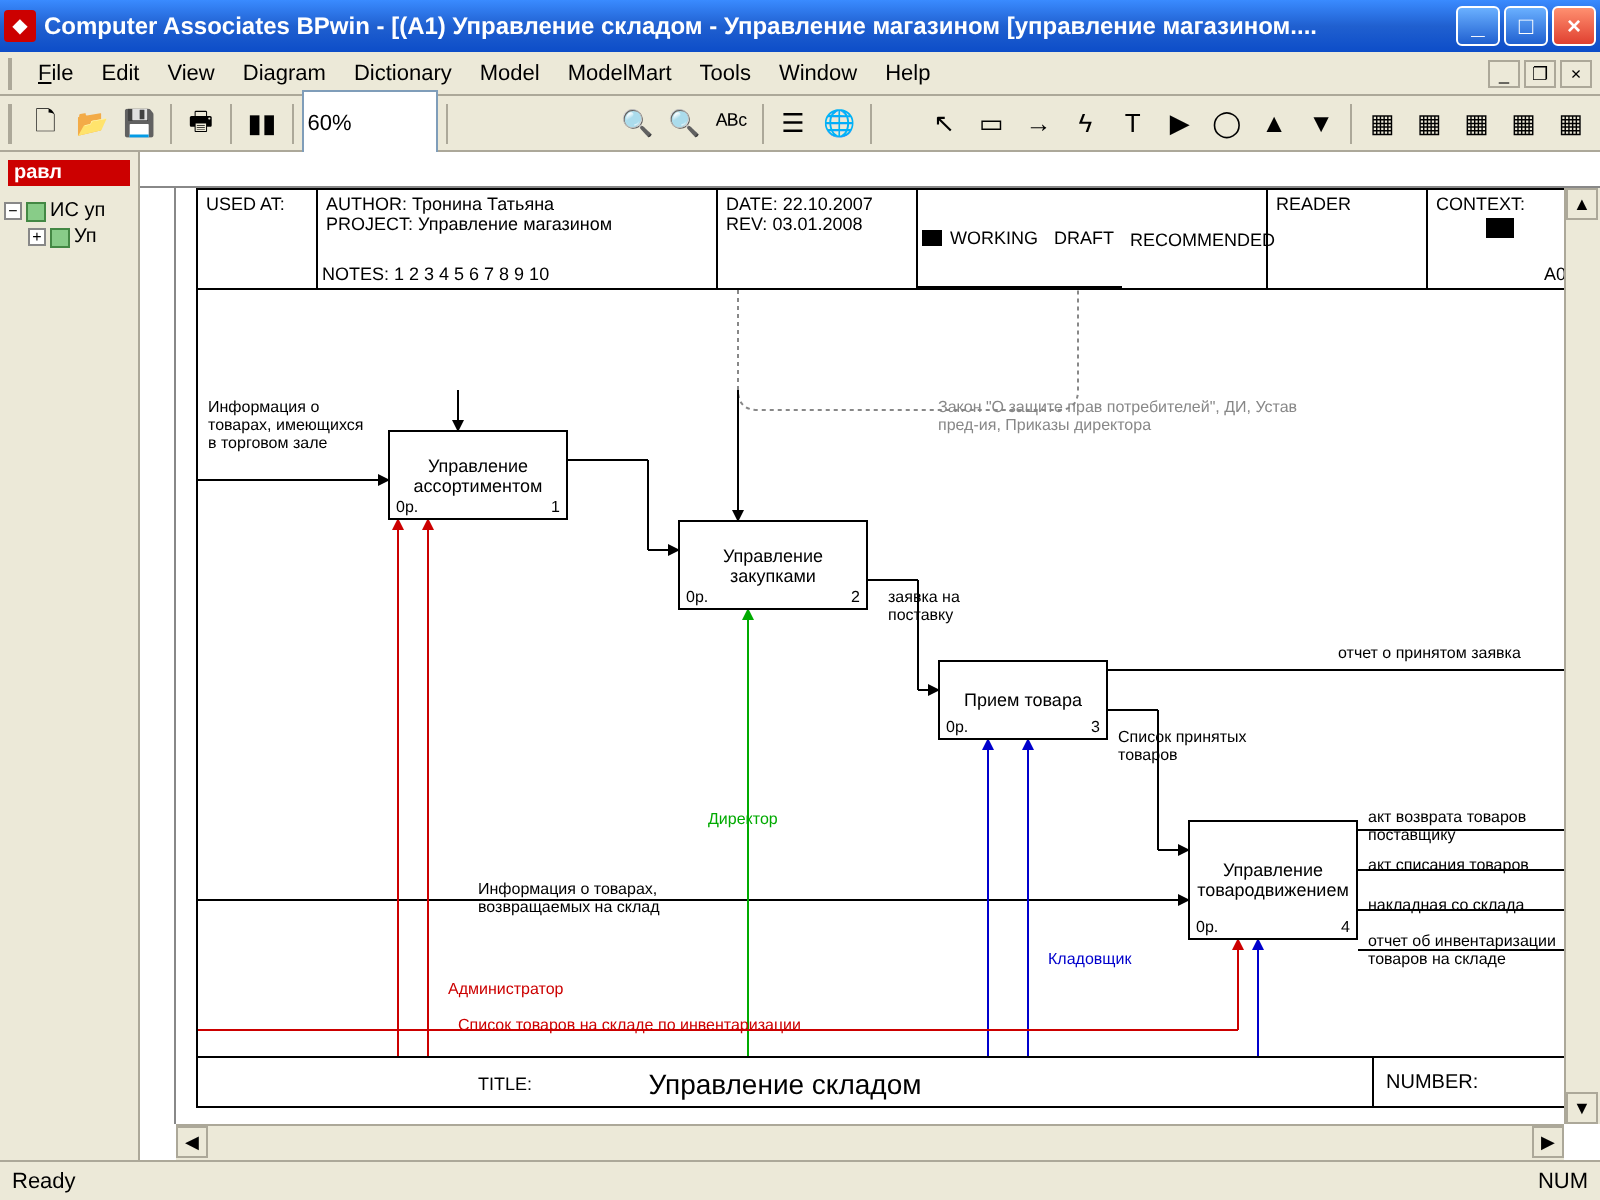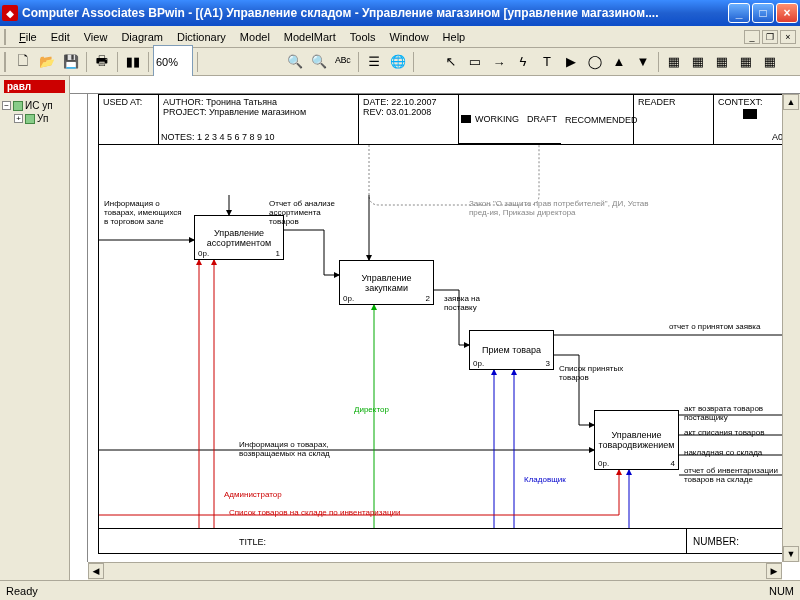--- a/index.html
+++ b/index.html
@@ -14,21 +14,21 @@
 .menubar{height:22px;background:#ece9d8;display:flex;align-items:center;padding:0 4px;border-bottom:1px solid #aca899}
 .menubar-grip{width:4px;height:16px;border-left:2px solid #aca899;margin-right:4px}
 .menu-item{padding:2px 7px;cursor:default}
 .menu-item u{text-decoration:underline}
 .mdi-btns{margin-left:auto;display:flex;gap:2px}
 .mdi-btn{width:16px;height:14px;border:1px solid #aca899;background:#ece9d8;display:flex;align-items:center;justify-content:center;font-size:9px}
 .toolbar{height:28px;background:#ece9d8;display:flex;align-items:center;padding:0 4px;border-bottom:1px solid #aca899;gap:2px}
 .toolbar-grip{width:4px;height:20px;border-left:2px solid #aca899;margin-right:2px}
 .tb-btn{width:22px;height:22px;border:1px solid transparent;display:flex;align-items:center;justify-content:center;font-size:13px;cursor:default}
 .tb-sep{width:1px;height:20px;background:#aca899;margin:0 2px}
-.zoom-sel{height:20px;width:40px;border:1px solid #7f9db9;background:#fff;font-size:11px;padding:16px 2px}
+.zoom-sel{height:20px;width:68px;border:1px solid #7f9db9;background:#fff;font-size:11px;padding:16px 2px}
 .main-area{display:flex;height:504px}
 .sidebar{width:70px;background:#ece9d8;border-right:1px solid #aca899;overflow:hidden}
 .sidebar-tab{background:#c00;color:#fff;font-size:10px;font-weight:bold;padding:1px 3px;margin:4px}
 .tree{font-size:10px;padding:2px}
 .tree-item{display:flex;align-items:center;padding:1px 0;white-space:nowrap}
 .tree-box{width:9px;height:9px;border:1px solid #888;display:inline-flex;align-items:center;justify-content:center;font-size:8px;margin-right:2px;background:#fff}
 .tree-icon{width:10px;height:10px;background:#8c8;margin-right:2px;border:1px solid #484}
 .canvas-wrap{flex:1;background:#fff;position:relative;overflow:hidden}
 .ruler-h{height:18px;background:#fff;border-bottom:1px solid #888;position:relative}
 .ruler-v{width:18px;background:#fff;border-right:1px solid #888;position:absolute;top:18px;bottom:18px;left:0}
@@ -248,39 +248,39 @@
               <span class="act-op">0р.</span>
               <span class="act-num">3</span>
             </div>
           <div class="act-box" style="left:495px;top:265px;width:85px;height:60px">
               <span>Управление товародвижением</span>
               <span class="act-op">0р.</span>
               <span class="act-num">4</span>
             </div>
 
           <div class="arrow-text" style="left:5px;top:55px;width:80px">Информация о товарах, имеющихся в торговом зале</div>
-          <div class="arrow-text" style="left:170px;top:55px;width:75px">Отчет об анализе ассортимента товаров</div>
           <div class="arrow-text" style="left:370px;top:55px;width:200px;color:#888">Закон "О защите прав потребителей", ДИ, Устав пред-ия, Приказы директора</div>
           <div class="arrow-text" style="left:345px;top:150px;width:50px">заявка на поставку</div>
           <div class="arrow-text" style="left:570px;top:178px">отчет о принятом заявка</div>
           <div class="arrow-text" style="left:460px;top:220px;width:90px">Список принятых товаров</div>
           <div class="arrow-text" style="left:585px;top:260px;width:110px">акт возврата товаров поставщику</div>
           <div class="arrow-text" style="left:585px;top:284px">акт списания товаров</div>
           <div class="arrow-text" style="left:585px;top:304px">накладная со склада</div>
           <div class="arrow-text" style="left:585px;top:322px;width:110px">отчет об инвентаризации товаров на складе</div>
           <div class="arrow-text" style="left:140px;top:296px;width:140px">Информация о товарах, возвращаемых на склад</div>
           <div class="arrow-red" style="left:130px;top:363px">Список товаров на складе по инвентаризации</div>
           <div class="arrow-red" style="left:125px;top:345px">Администратор</div>
           <div class="arrow-green" style="left:255px;top:260px">Директор</div>
           <div class="arrow-blue" style="left:425px;top:330px">Кладовщик</div>
         </div>
 
         <div class="ftr">
           <div class="ftr-cell ftr-title">
               <span style="font-size:9px;position:absolute;left:140px">TITLE:</span>
+              <span>Управление складом</span>
             </div>
           <div class="ftr-cell ftr-num" style="border-right:none">NUMBER:</div>
         </div>
       </div>
     </div>
 
     <div class="scrollbar-v">
       <div class="sb-btn" style="top:0">▲</div>
       <div class="sb-btn" style="bottom:0">▼</div>
     </div>

